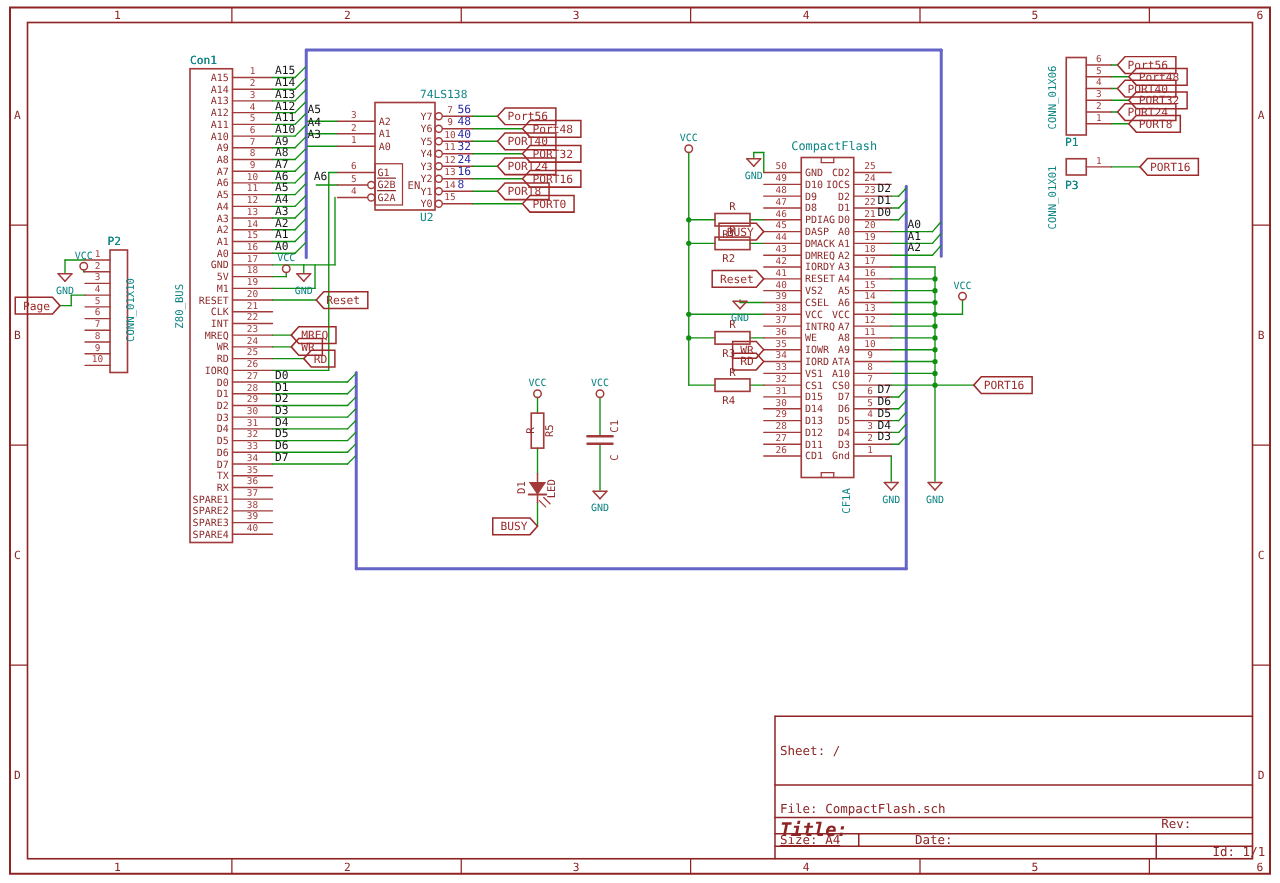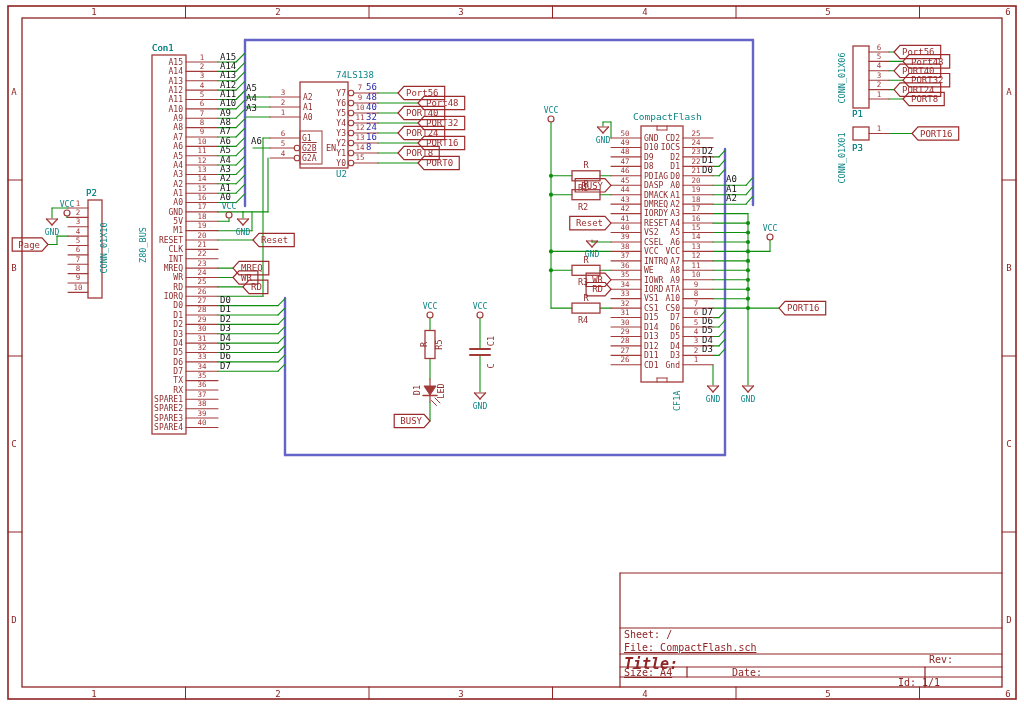--- a/index.html
+++ b/index.html
@@ -889,20 +889,20 @@
         <text x="420" y="390" fill="#8f2a2a" font-size="8.5" text-anchor="middle" transform="rotate(-90 420 390)">D1</text>
         <text x="444" y="391" fill="#8f2a2a" font-size="8.5" text-anchor="middle" transform="rotate(-90 444 391)">LED</text>
         <text x="494" y="341" fill="#8f2a2a" font-size="8.5" text-anchor="middle" transform="rotate(-90 494 341)">C1</text>
         <text x="494" y="366" fill="#8f2a2a" font-size="8.5" text-anchor="middle" transform="rotate(-90 494 366)">C</text>
         <text x="152" y="51" fill="#0e8585" font-size="9" text-anchor="start">Con1</text>
         <text x="852" y="117" fill="#0e8585" font-size="9" text-anchor="start">P1</text>
         <text x="852" y="151" fill="#0e8585" font-size="9" text-anchor="start">P3</text>
         <text x="86" y="196" fill="#0e8585" font-size="9" text-anchor="start">P2</text>
       </g>
     </svg>
-  <div class="tbtxt" style="left:624px;top:629px;">Sheet: /</div>
-  <div class="tbtxt" style="left:624px;top:642px;text-decoration:underline;">File: CompactFlash.sch</div>
+  <div class="tbtxt" style="left:624px;top:596px;">Sheet: /</div>
+  <div class="tbtxt" style="left:624px;top:642px;">File: CompactFlash.sch</div>
   <div class="tbtxt tbtitle" style="left:624px;top:655px;">Title:</div>
   <div class="tbtxt" style="left:624px;top:666.5px;text-decoration:underline;">Size: A4</div>
   <div class="tbtxt" style="left:732px;top:666.5px;">Date:</div>
   <div class="tbtxt" style="left:929px;top:654px;">Rev:</div>
-  <div class="tbtxt" style="left:898px;top:677px;">Id: 1/1</div>
+  <div class="tbtxt" style="left:970px;top:677px;">Id: 1/1</div>
 </div>
 
 </body></html>

